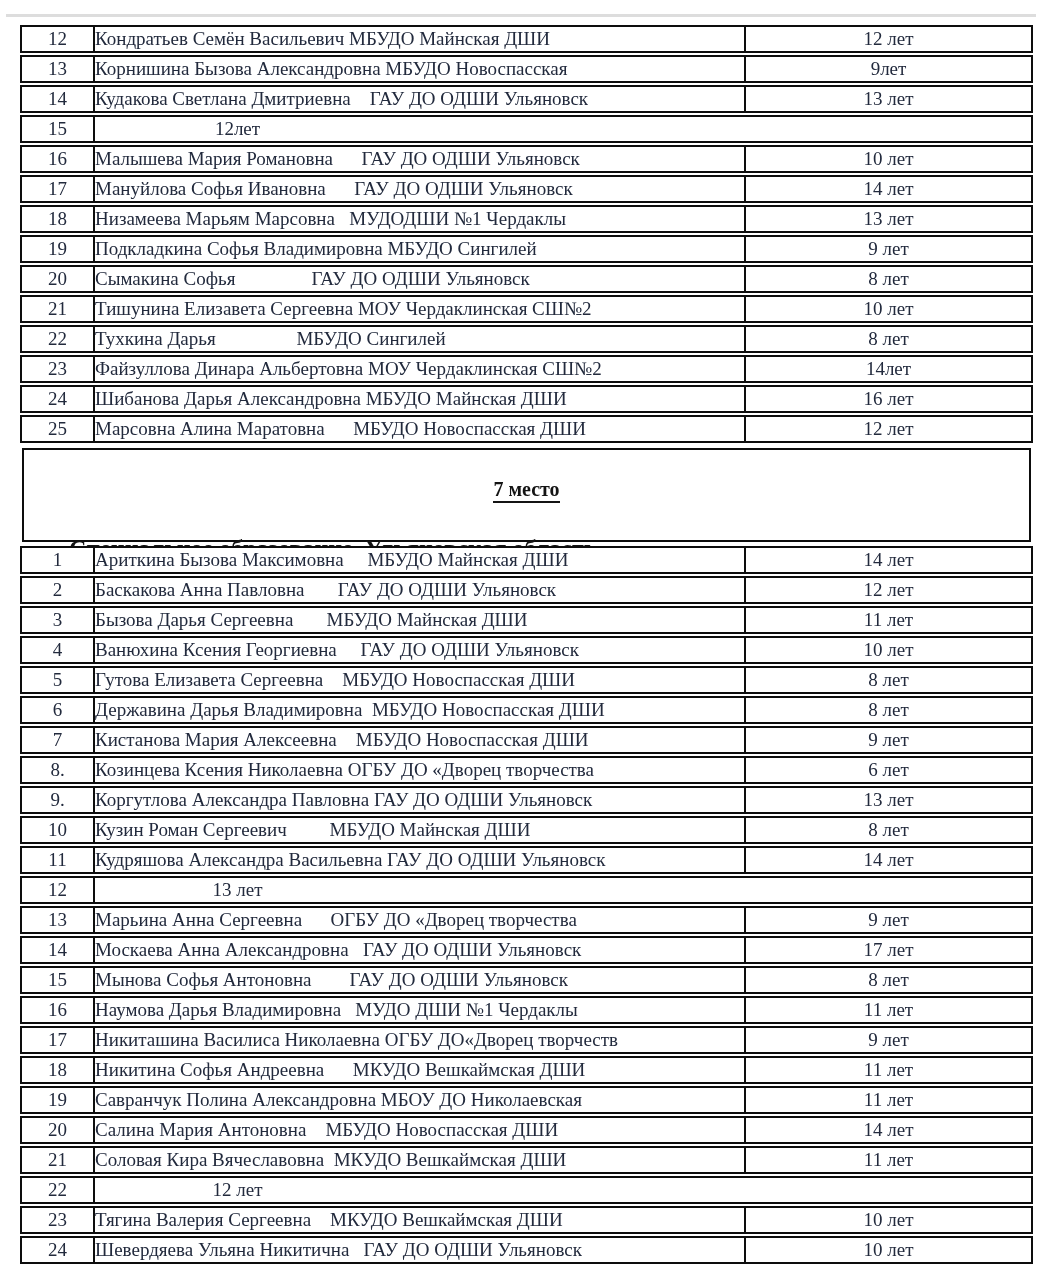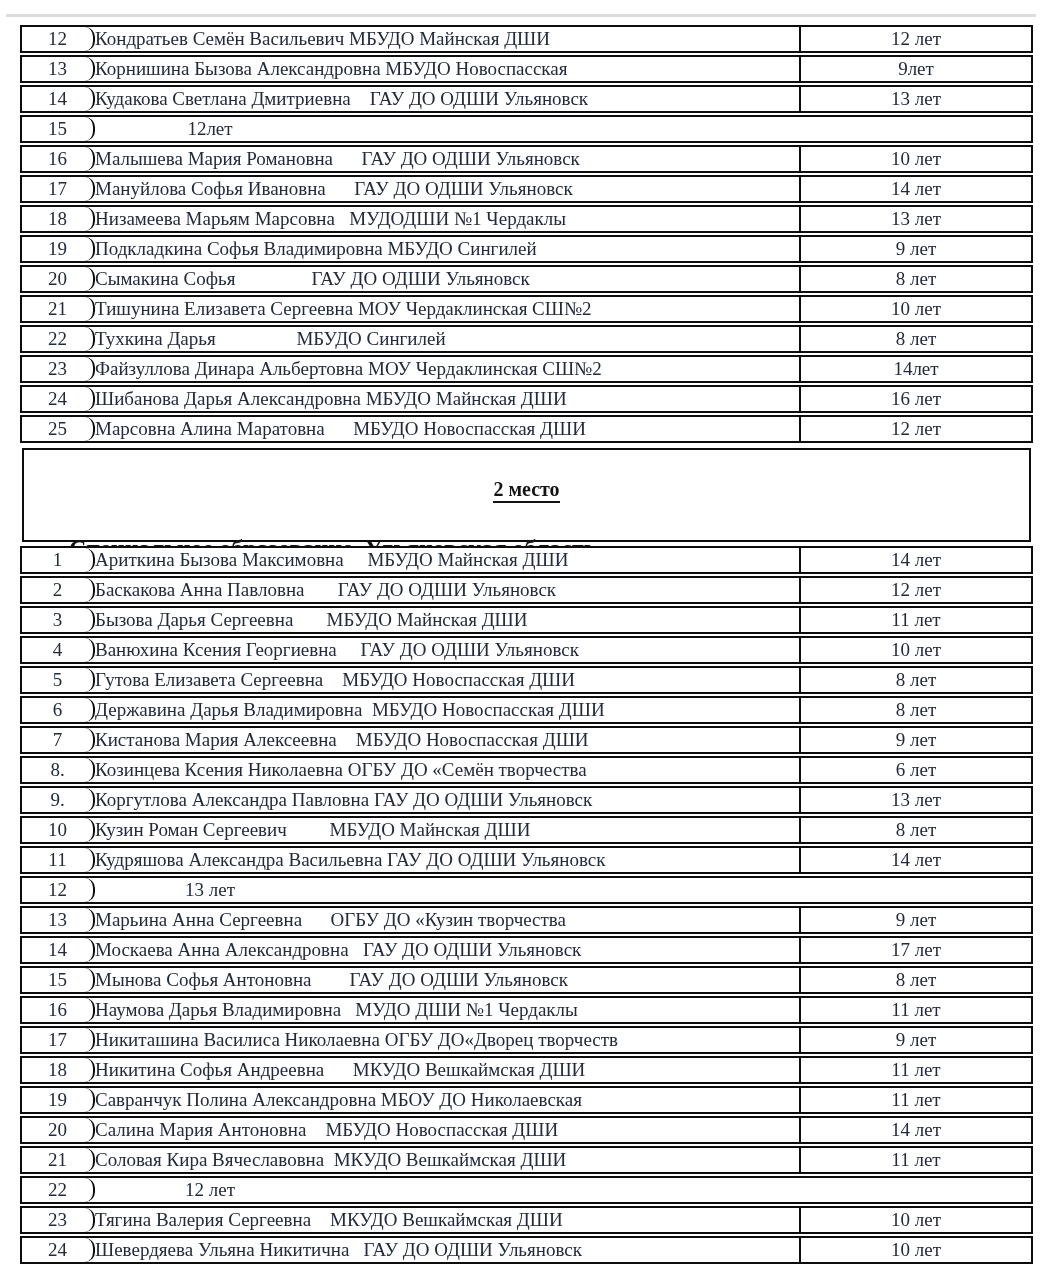--- a/index.html
+++ b/index.html
@@ -40,29 +40,28 @@
     align-items: center;
     font-size: 19px;
     line-height: 22px;
     color: #222a3d;
     overflow: hidden;
   }
   .cell.num {
     width: 73px;
     justify-content: center;
     border-right: 2px solid #0d0d0d;
-    border-radius: 10px;
   }
   .cell.name {
     flex: 1;
     border-right: 2px solid #0d0d0d;
     white-space: pre;
   }
   .cell.age {
-    width: 230px;
+    width: 285px;
     justify-content: center;
     border-radius: 6px;
   }
   .heading-box {
     position: absolute;
     left: 22px; top: 448px;
     width: 1009px; height: 94px;
     border: 2px solid #0d0d0d;
     background: #ffffff;
   }
@@ -162,21 +161,21 @@
     </div>
       <div class="row">
       <div class="cell num">25</div>
       <div class="cell name">Марсовна Алина Маратовна      МБУДО Новоспасская ДШИ</div>
       <div class="cell age">12 лет</div>
     </div>
     </div>
 
   <div class="heading-box">
     <div class="place-line">
-      <span class="u">2 место</span>
+      <span class="u">7 место</span>
     </div>
     <div class="category-line">
       <span>Специальное образование</span><span class="gap"></span><span class="u">Ульяновская область</span>
     </div>
   </div>
 
   <div class="table-block t2" id="table2">
 
   <div class="row">
       <div class="cell num">1</div>
@@ -208,21 +207,21 @@
       <div class="cell name">Державина Дарья Владимировна  МБУДО Новоспасская ДШИ</div>
       <div class="cell age">8 лет</div>
     </div>
       <div class="row">
       <div class="cell num">7</div>
       <div class="cell name">Кистанова Мария Алексеевна    МБУДО Новоспасская ДШИ</div>
       <div class="cell age">9 лет</div>
     </div>
       <div class="row">
       <div class="cell num">8.</div>
-      <div class="cell name">Козинцева Ксения Николаевна ОГБУ ДО «Семён творчества</div>
+      <div class="cell name">Козинцева Ксения Николаевна ОГБУ ДО «Дворец творчества</div>
       <div class="cell age">6 лет</div>
     </div>
       <div class="row">
       <div class="cell num">9.</div>
       <div class="cell name">Коргутлова Александра Павловна ГАУ ДО ОДШИ Ульяновск</div>
       <div class="cell age">13 лет</div>
     </div>
       <div class="row">
       <div class="cell num">10</div>
       <div class="cell name">Кузин Роман Сергеевич         МБУДО Майнская ДШИ</div>
@@ -232,21 +231,21 @@
       <div class="cell num">11</div>
       <div class="cell name">Кудряшова Александра Васильевна ГАУ ДО ОДШИ Ульяновск</div>
       <div class="cell age">14 лет</div>
     </div>
       <div class="row">
       <div class="cell num">12</div>
       <div class="cell age">13 лет</div>
     </div>
       <div class="row">
       <div class="cell num">13</div>
-      <div class="cell name">Марьина Анна Сергеевна      ОГБУ ДО «Кузин творчества</div>
+      <div class="cell name">Марьина Анна Сергеевна      ОГБУ ДО «Дворец творчества</div>
       <div class="cell age">9 лет</div>
     </div>
       <div class="row">
       <div class="cell num">14</div>
       <div class="cell name">Москаева Анна Александровна   ГАУ ДО ОДШИ Ульяновск</div>
       <div class="cell age">17 лет</div>
     </div>
       <div class="row">
       <div class="cell num">15</div>
       <div class="cell name">Мынова Софья Антоновна        ГАУ ДО ОДШИ Ульяновск</div>

